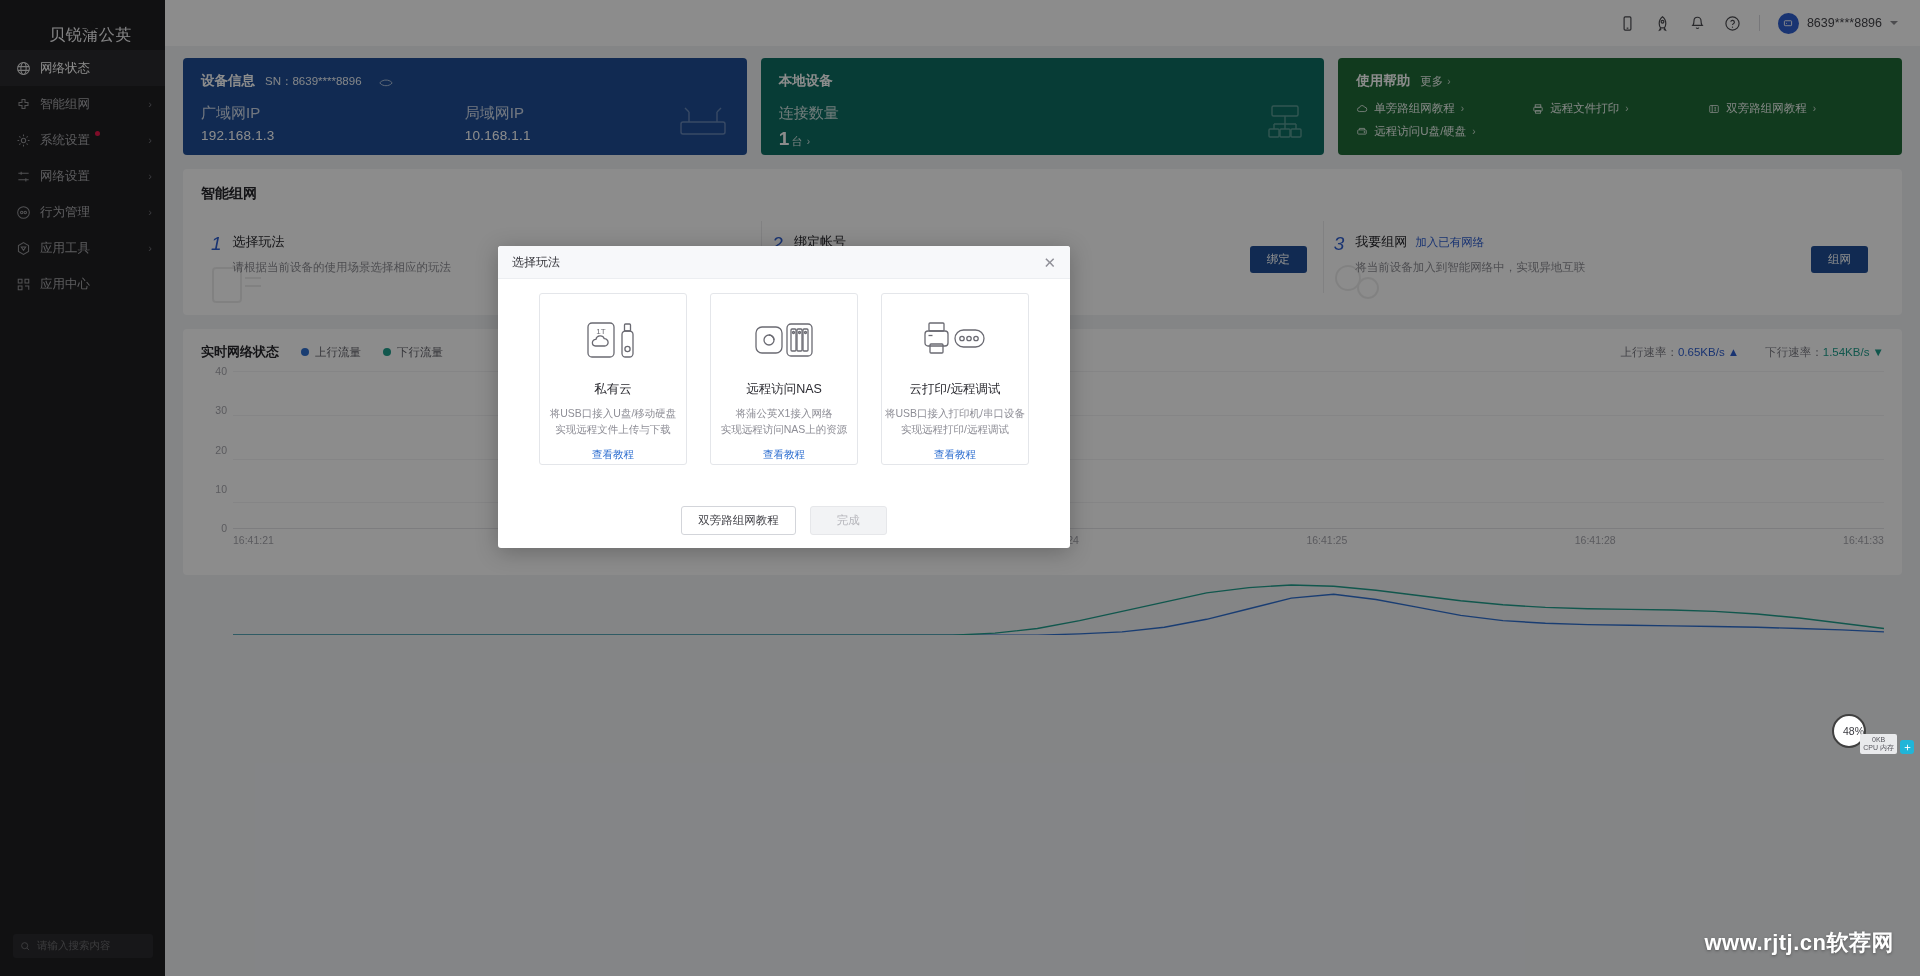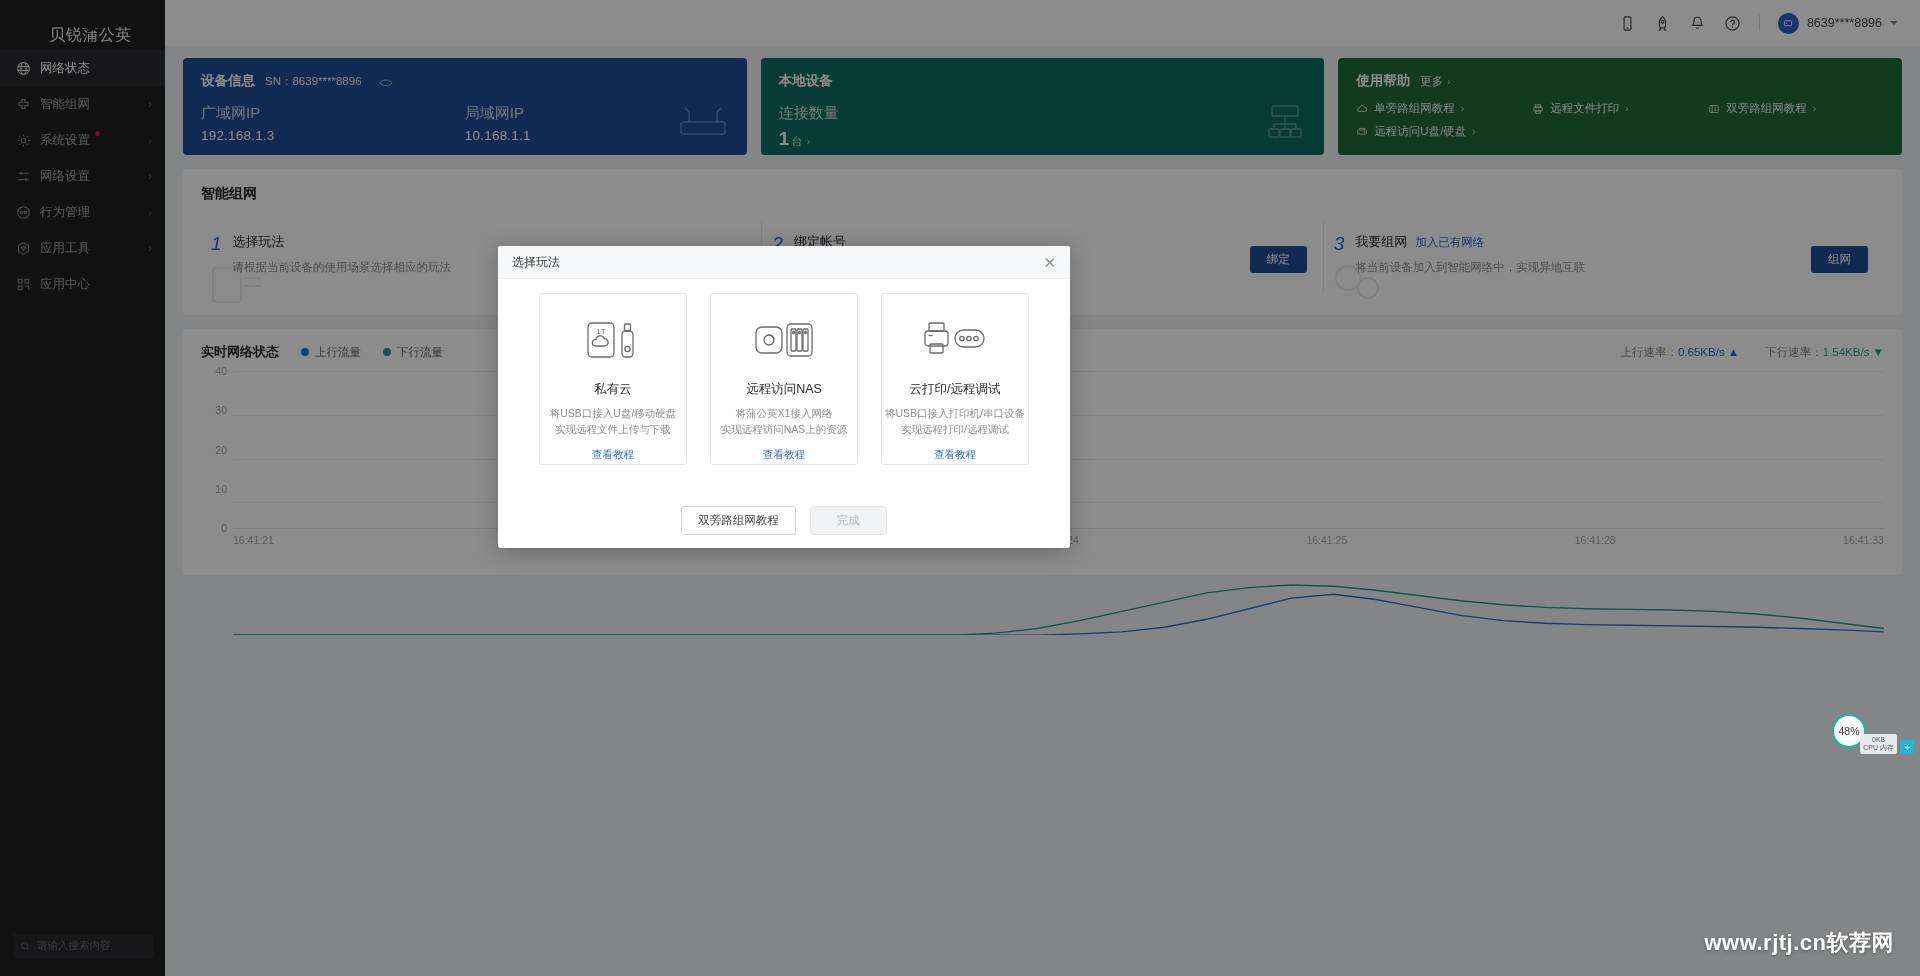--- a/index.html
+++ b/index.html
@@ -137,22 +137,22 @@
   .opt-title { font-size: 12.5px; color: #2b2b31; margin-top: 17px; }
   .opt-desc { font-size: 10.5px; color: #8e8e96; text-align: center; line-height: 1.55; margin-top: 7px; }
   .opt-link { font-size: 10.5px; color: #2f6fd0; margin-top: 10px; cursor: pointer; }
   .modal-foot { height: 56px; display: flex; align-items: center; justify-content: center; gap: 14px; }
   .btn-ghost { border: 1px solid #d3d5da; background: #fff; color: #44444a; font-size: 11.5px;
     padding: 6px 16px; border-radius: 3px; cursor: pointer; font-family: inherit; }
   .btn-dis { border: 1px solid #e6e7ea; background: #f2f3f5; color: #b4b4ba; font-size: 11.5px;
     padding: 6px 26px; border-radius: 3px; cursor: not-allowed; font-family: inherit; }
   
   .float-cpu { position: absolute; right: 54px; bottom: 228px; width: 34px; height: 34px;
-    border-radius: 50%; background: #fff; border: 2px solid #14b8a6; color: #3a3a40;
-    font-size: 10.5px; display: flex; align-items: center; justify-content: center; z-index: 60; }
+    border-radius: 50%; background: #fff; border: 2px solid #404040; color: #3a3a40;
+    font-size: 10.5px; display: flex; align-items: center; justify-content: flex-end; z-index: 60; }
   .float-mini { position: absolute; right: 6px; bottom: 222px; z-index: 60; display: flex;
     align-items: flex-end; gap: 3px; }
   .mini-card { background: #e9eaec; border-radius: 2px; padding: 2px 3px; font-size: 7px;
     color: #55555c; line-height: 1.15; text-align: center; }
   .mini-badge { width: 14px; height: 14px; border-radius: 3px; background: #21b5d8;
     display: flex; align-items: center; justify-content: center; }
   .watermark { position: absolute; right: 26px; bottom: 18px; font-size: 22px; color: #ffffff;
     font-weight: 700; letter-spacing: .5px; z-index: 61;
     text-shadow: 0 1px 3px rgba(0,0,0,.35); }
 </style>

